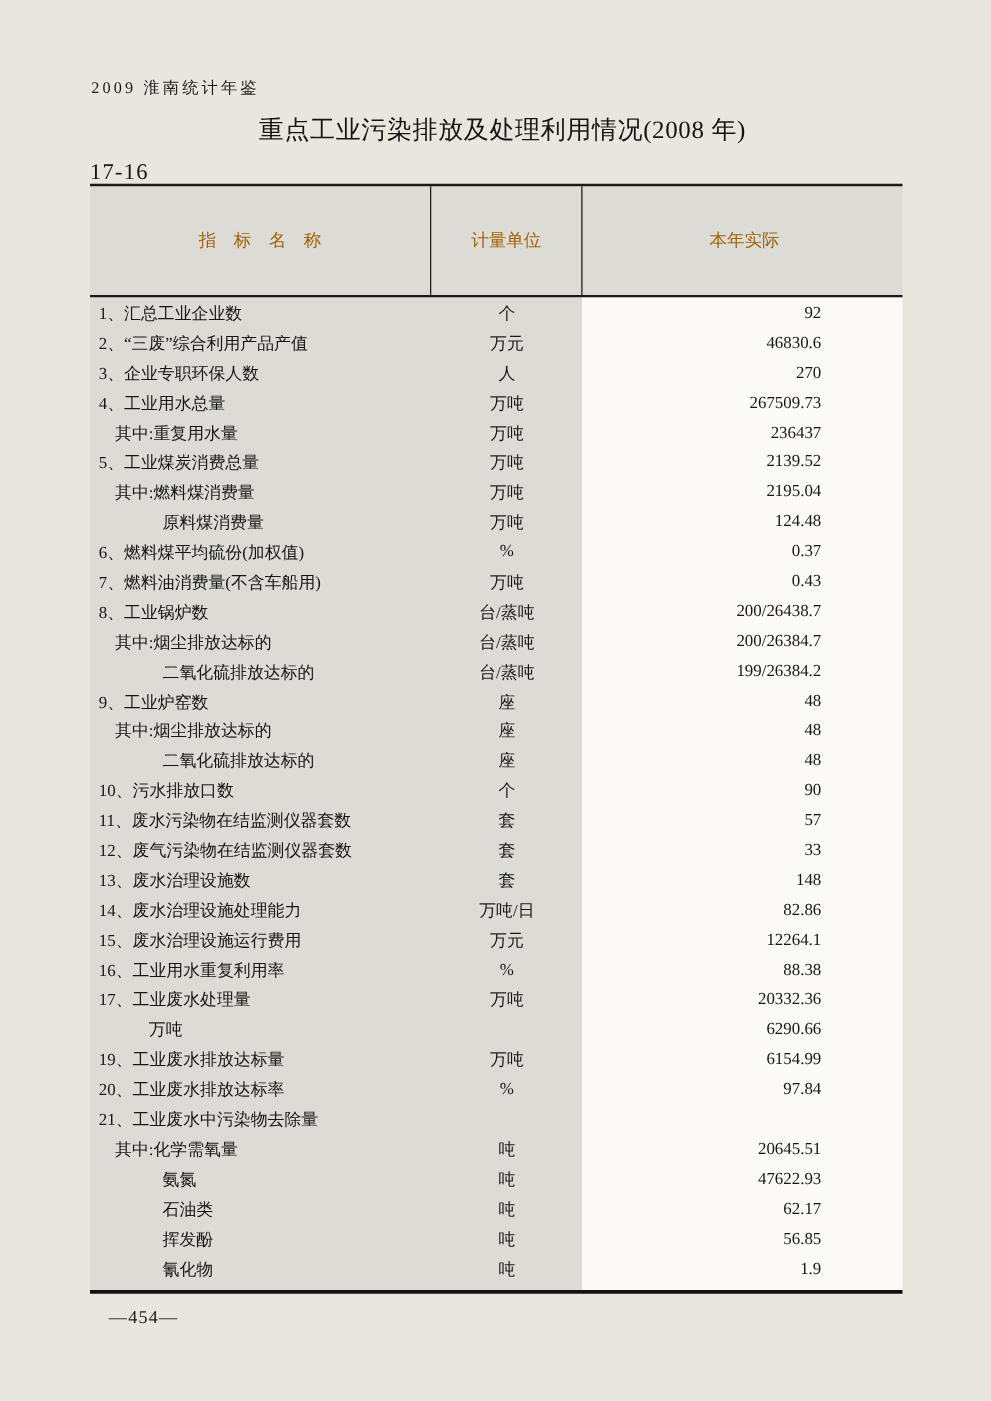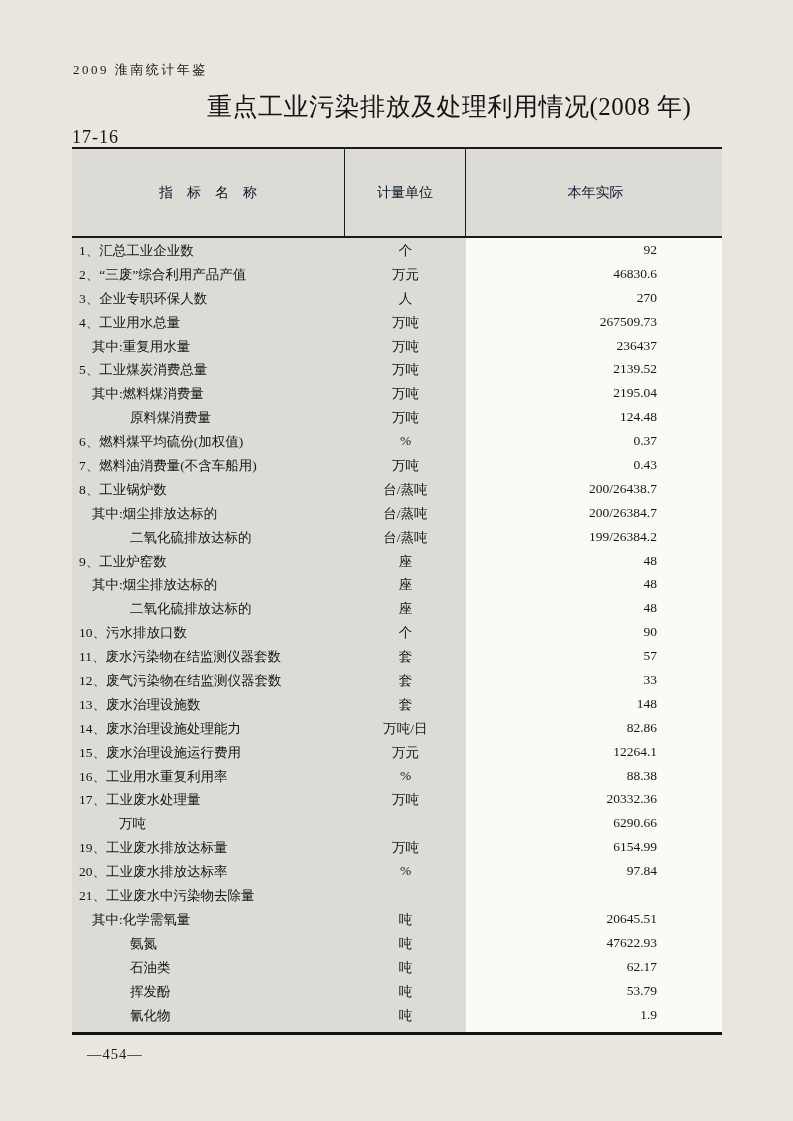--- a/index.html
+++ b/index.html
@@ -11,30 +11,30 @@
   .page { position:relative; width:722px; height:1121px; background:#e9e6de; overflow:hidden; }
 
   .yearbook-header {
     position:absolute; left:73px; top:61px;
     font-size:13px; letter-spacing:2.5px; color:#1c1c1c;
     white-space:nowrap;
   }
 
   .title-row { position:absolute; left:72px; top:90px; width:653px; height:32px; }
   .table-number { position:absolute; left:0; top:4px; font-size:18px; letter-spacing:1px; color:#141414;margin-top:33px; }
-  .table-title { position:absolute; left:135px; top:0; font-size:25px; letter-spacing:0.5px; color:#141414; white-space:nowrap; }
+  .table-title { position:absolute; left:135px; top:0; font-size:20px; letter-spacing:0.5px; color:#141414; white-space:nowrap; }
 
   .stat-table { position:absolute; left:72px; top:147px; width:653px; }
 
   .thead {
     display:flex; height:87px; background:#dcdbd5;
     border-top:2.5px solid #1a1a1a; border-bottom:2.5px solid #1a1a1a;
     box-sizing:content-box;
   }
-  .hc { display:flex; align-items:center; justify-content:center; font-size:14px; color:#0f172a; box-sizing:border-box; }
+  .hc { display:flex; align-items:center; justify-content:center; font-size:14px; color:#a16207; box-sizing:border-box; }
   .hc1 { width:273px; border-right:1.5px solid #1a1a1a; }
   .hc2 { width:121px; border-right:1.5px solid #1a1a1a; }
   .hc3 { flex:1; }
 
   .tbody {
     border-bottom:3px solid #121212;
     padding:4px 0 2px 0;
     background:linear-gradient(to right,#dcdbd5 0,#dcdbd5 394px,#fbfaf6 394px,#fbfaf6 100%);
   }
   .trow { display:flex; height:23.9px; font-size:13.5px; color:#161616; }
@@ -219,21 +219,21 @@
           <div class="c-value">47622.93</div>
         </div>
         <div class="trow">
           <div class="c-name ind2">石油类</div>
           <div class="c-unit">吨</div>
           <div class="c-value">62.17</div>
         </div>
         <div class="trow">
           <div class="c-name ind2">挥发酚</div>
           <div class="c-unit">吨</div>
-          <div class="c-value">53.79</div>
+          <div class="c-value">56.85</div>
         </div>
         <div class="trow">
           <div class="c-name ind2">氰化物</div>
           <div class="c-unit">吨</div>
           <div class="c-value">1.9</div>
         </div>
       </div>
   </div>
 
   <div class="page-number">—454—</div>

